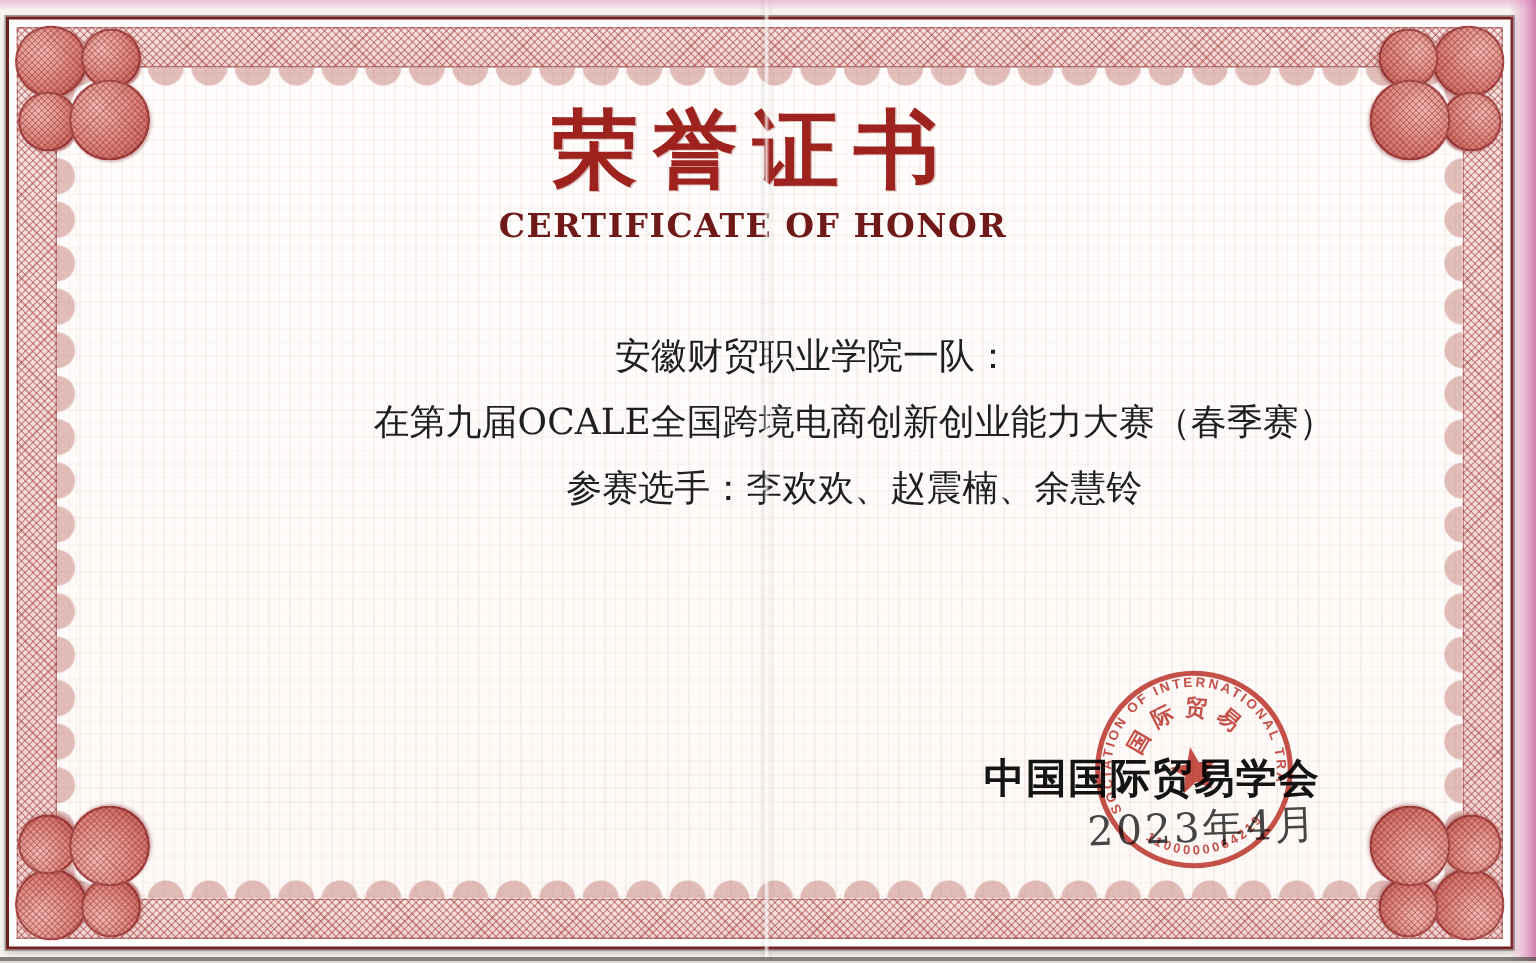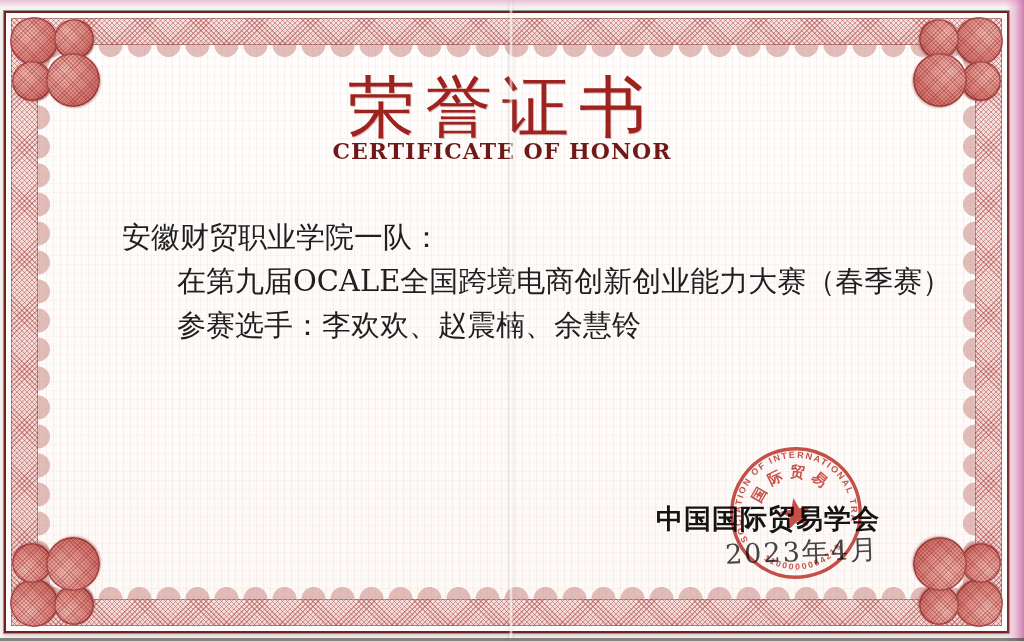--- a/index.html
+++ b/index.html
@@ -64,33 +64,34 @@
   .p3{left:44px; top:2px;  width:40px; height:40px;}
   .p4{left:2px;  top:44px; width:40px; height:40px;}
   .ros-tl{left:4px;  top:4px;}
   .ros-tr{right:4px; top:4px;    transform:rotate(90deg);}
   .ros-br{right:4px; bottom:4px; transform:rotate(180deg);}
   .ros-bl{left:4px;  bottom:4px; transform:rotate(270deg);}
   
   .content{position:absolute; inset:0; z-index:3;}
   .title{
     position:absolute; left:0; right:20px; top:62px; text-align:center;
-    font-size:67px; font-weight:normal; letter-spacing:10px;
+    font-size:57px; font-weight:bold; letter-spacing:10px;
     color:var(--title-red,#9e231e);
     text-shadow:1px 1px 0 rgba(120,20,20,.25);
   }
   .subtitle{
     position:absolute; left:0; right:20px; top:138px; text-align:center;
     font-size:22px; font-weight:bold; letter-spacing:1px;
     color:var(--subtitle-red,#6f1a18);
   }
   .body-block{
     position:absolute; left:122px; top:215px; width:840px;
-    font-size:29px; line-height:44px; color:var(--text-black,#1f1f1f);
+    font-size:24px; line-height:44px; color:var(--text-black,#1f1f1f);
     white-space:nowrap;
+    text-align:center;
   }
   .ind{padding-left:55px;}
   .issuer{
     position:absolute; left:634px; top:501px; width:268px; text-align:center;
     font-size:27px; font-weight:bold; color:#141414; letter-spacing:1px;
     font-family:"DejaVu Sans", sans-serif; z-index:3;
   }
   .date{
     position:absolute; left:668px; top:534px; width:268px; text-align:center;
     font-size:27px; color:#454545; letter-spacing:2px;

